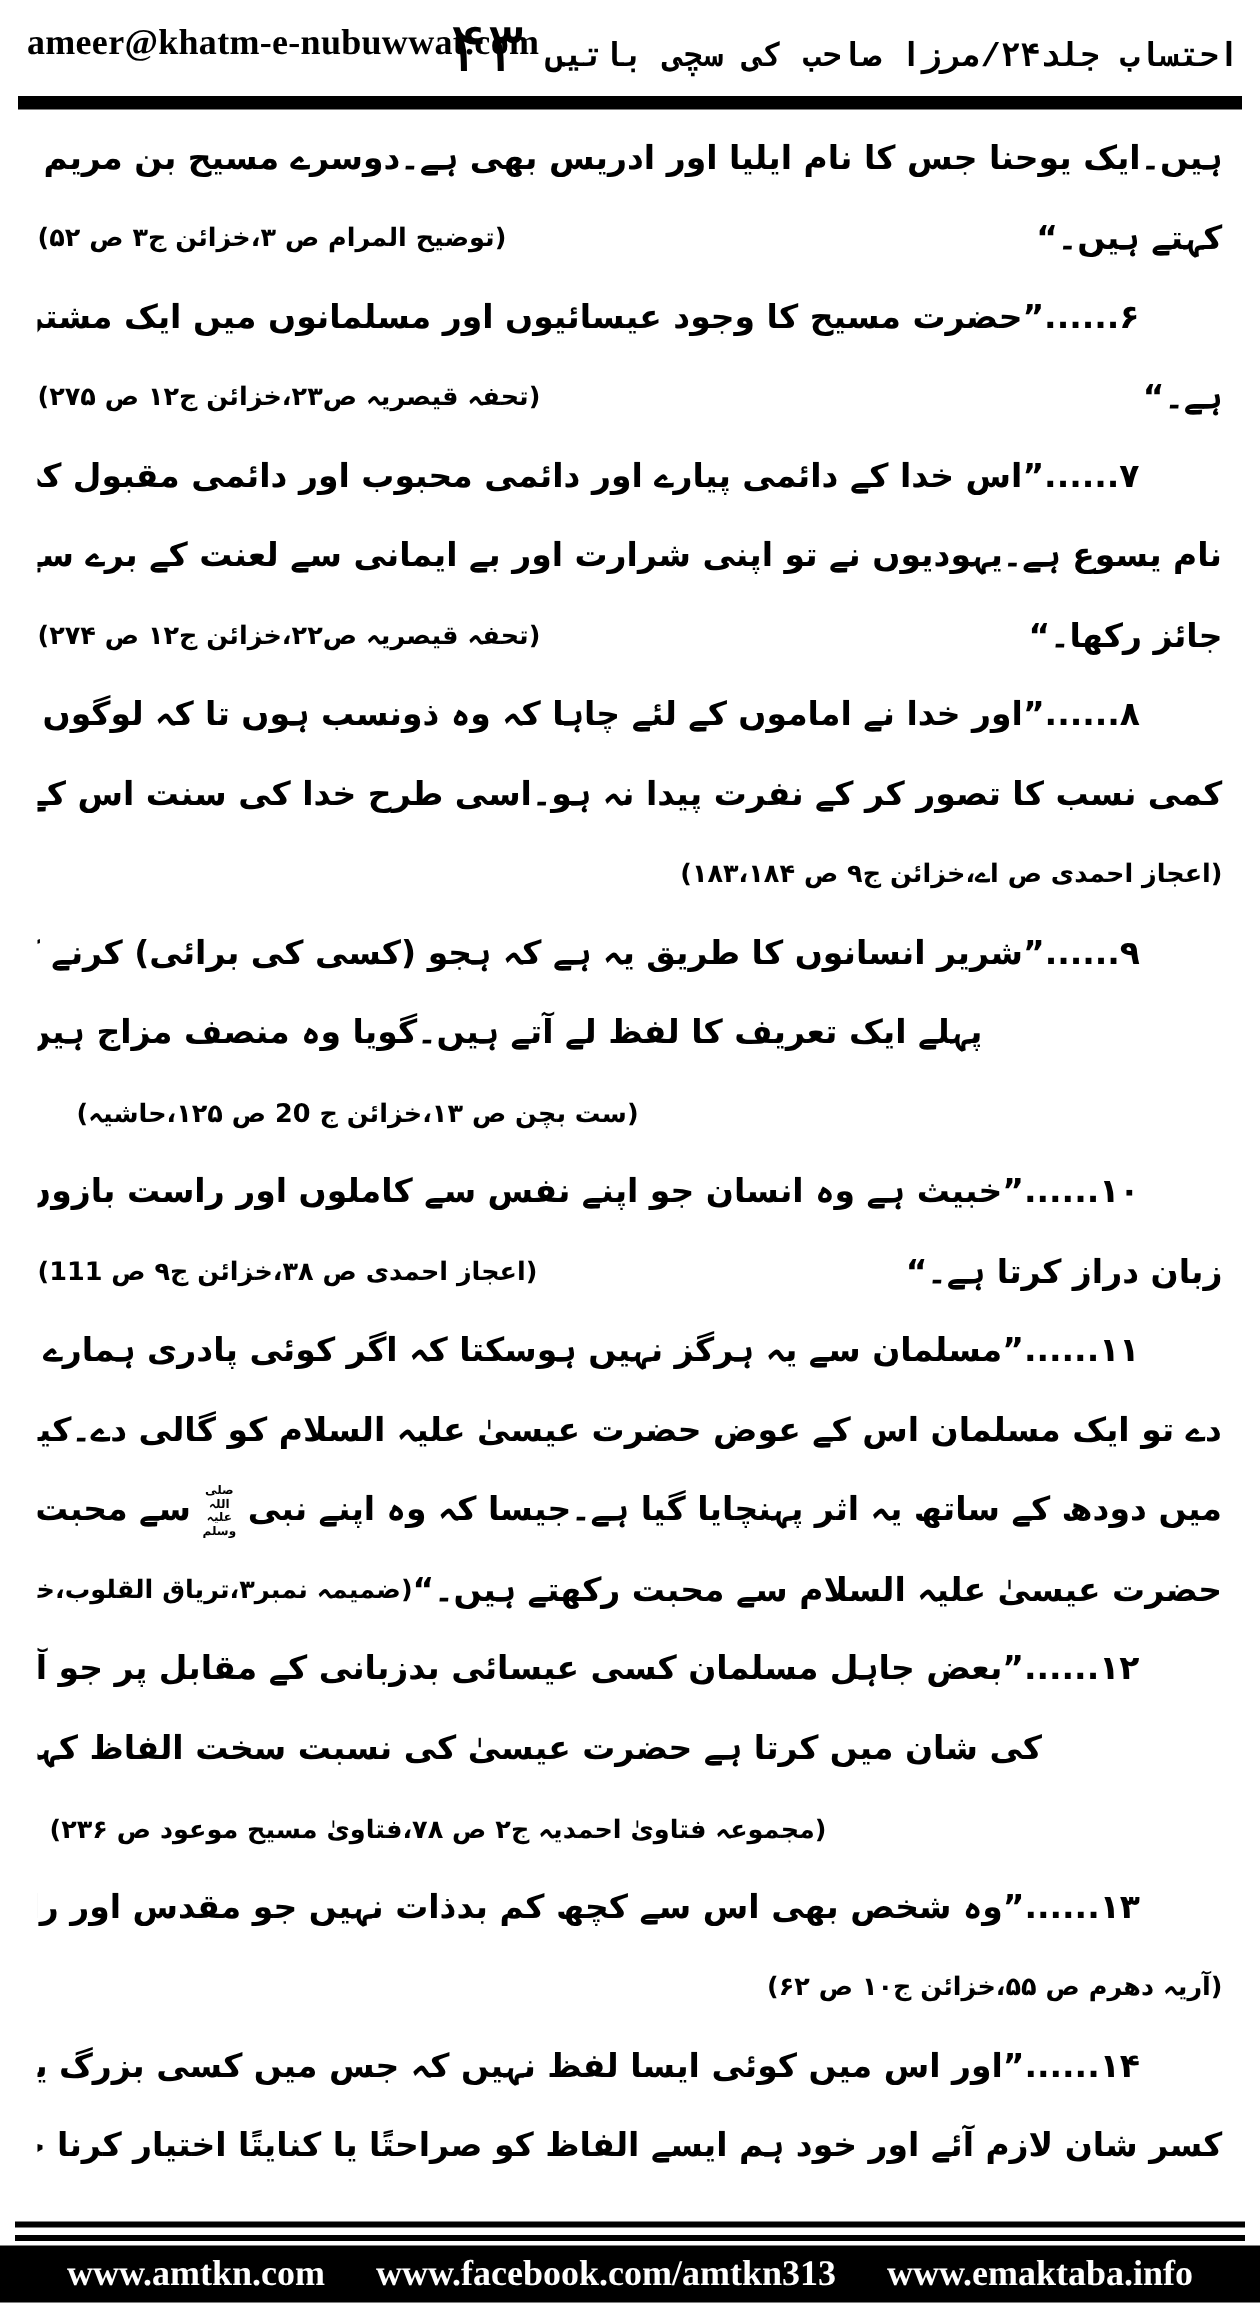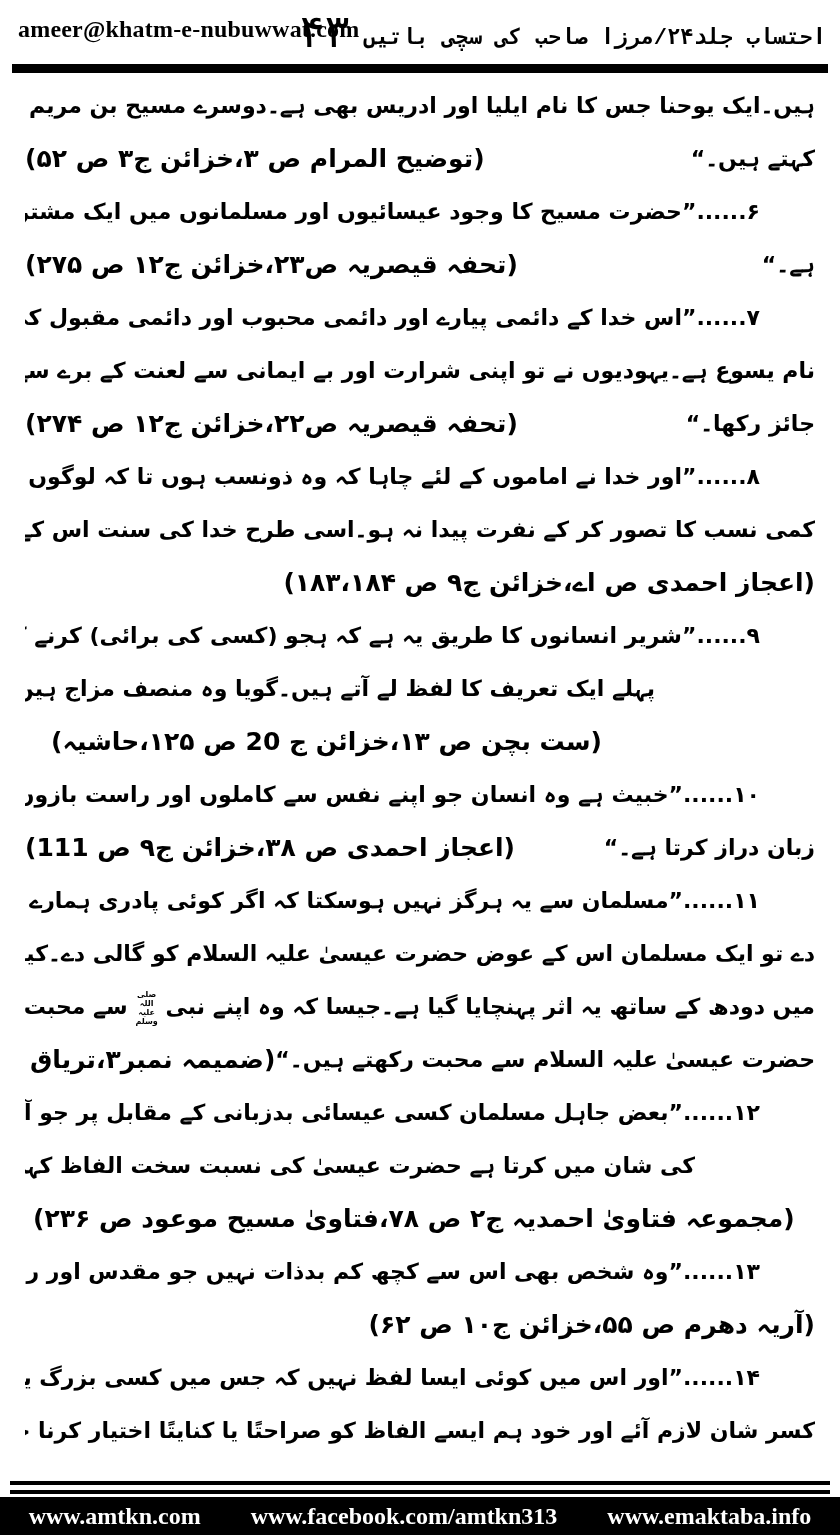--- a/index.html
+++ b/index.html
@@ -38,42 +38,42 @@
   }
   .line{
     height:53px;line-height:53px;
     white-space:nowrap;overflow:hidden;
   }
   .indent{padding-right:55px;}
   .refline{
     display:flex;justify-content:space-between;align-items:center;
     height:53px;white-space:nowrap;overflow:hidden;
   }
-  .cite{font-size:25px;white-space:nowrap;}
+  .cite{font-size:17px;white-space:nowrap;}
   .citeline{
     height:53px;line-height:53px;text-align:left;
     white-space:nowrap;overflow:hidden;padding-left:8px;
   }
   .citeline.ind9{padding-left:26px;}
   .center9{margin-left:0;margin-right:160px;text-align:center;}
   .center12{margin-right:120px;text-align:center;}
   .saw{
     display:inline-block;width:32px;
     font-size:8px;line-height:9px;font-weight:bold;
     text-align:center;vertical-align:middle;
     white-space:normal;margin:6px 3px;
   }
   
   .frule{
     margin:24px 10px 0 10px;height:5px;background:#fff;
     border-top:4px solid #000;border-bottom:4px solid #000;
   }
   .footer{
     margin:3px 0 0 0;height:38px;background:#000;color:#fff;
-    display:flex;justify-content:center;align-items:center;gap:50px;
+    display:flex;justify-content:center;align-items:center;gap:34px;
     font-family:"Liberation Serif",serif;font-weight:bold;font-size:24px;
   }
 </style>
 </head>
 <body>
 
 <div class="page">
 
   <div class="header">
     <div class="hdr-email">ameer@khatm-e-nubuwwat.com</div>

